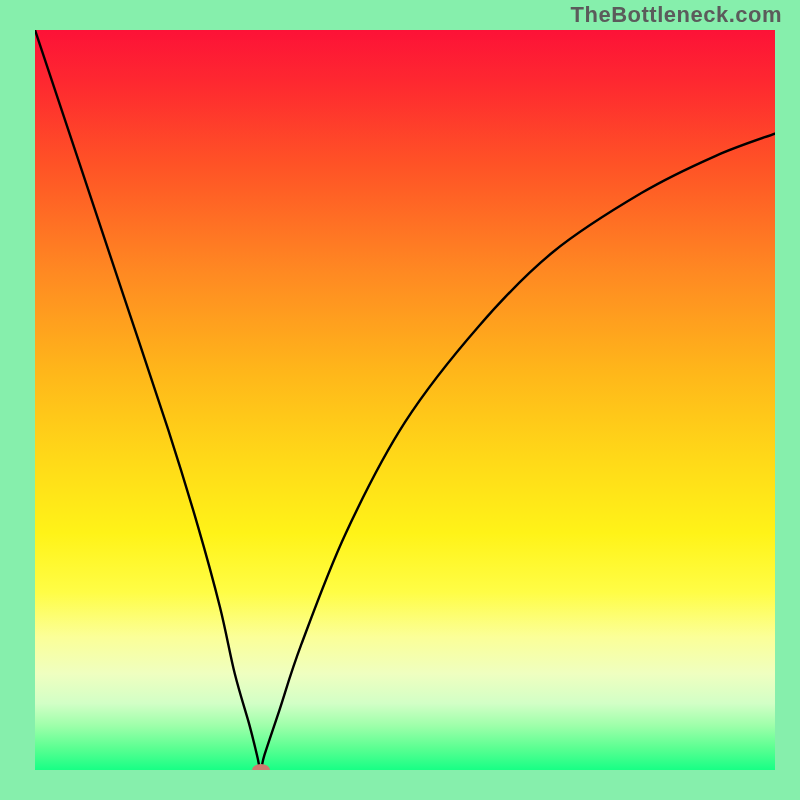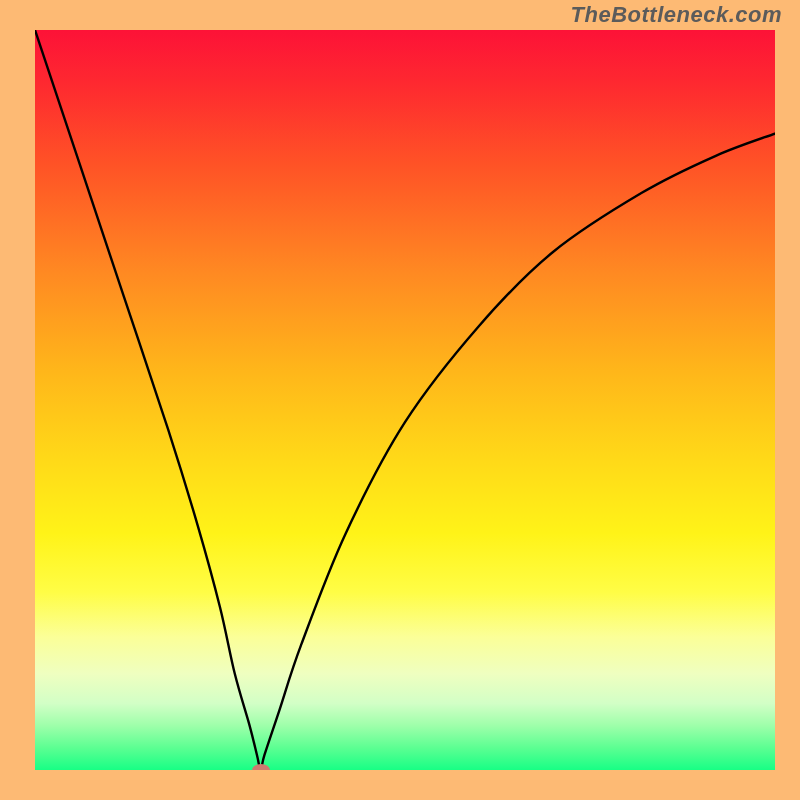--- a/index.html
+++ b/index.html
@@ -8,22 +8,21 @@
     width: 800px;
     height: 800px;
     background: #000;
     font-family: Arial, Helvetica, sans-serif;
     overflow: hidden;
   }
   .wrap {
     position: relative;
     width: 800px;
     height: 800px;
-    background: #fdba74;
-    font-style: italic;
+    background: #86efac;
   }
   .watermark {
     position: absolute;
     top: 2px;
     right: 18px;
     color: #5b5b5b;
     font-size: 22px;
     font-weight: 600;
     letter-spacing: 0.5px;
     user-select: none;

